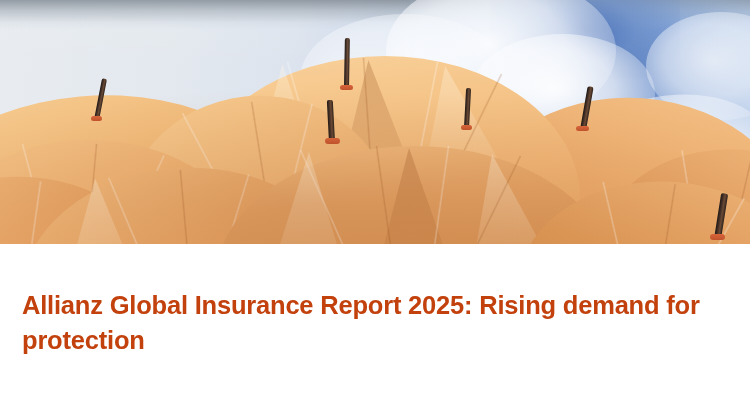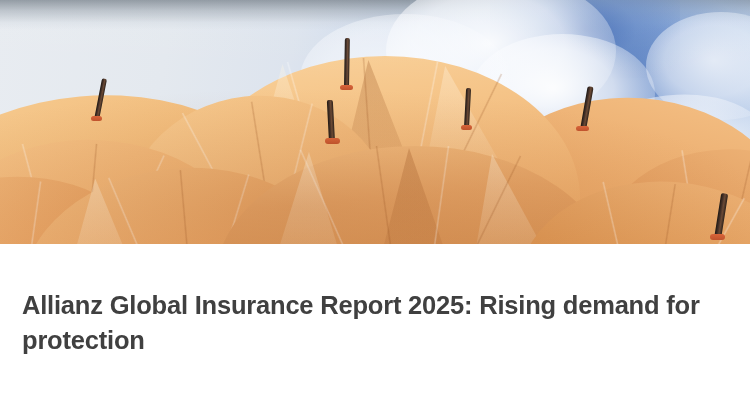--- a/index.html
+++ b/index.html
@@ -345,16 +345,16 @@
       <div class="collar" style="left:576px; top:126px; width:13px; height:5px;"></div>
 
       <div class="pole" style="left:714px; top:193px; width:7px; height:46px; transform:rotate(9deg);"></div>
       <div class="collar" style="left:710px; top:234px; width:15px; height:6px;"></div>
 
       <div class="grade"></div>
     </div>
   </div>
 
   <div class="content">
-    <h1 class="page-title" style="color: #404040;">Allianz Global Insurance Report 2025: Rising demand for protection</h1>
+    <h1 class="page-title" style="color: #c2410c;">Allianz Global Insurance Report 2025: Rising demand for protection</h1>
   </div>
 
 </div>
 
 </body></html>

